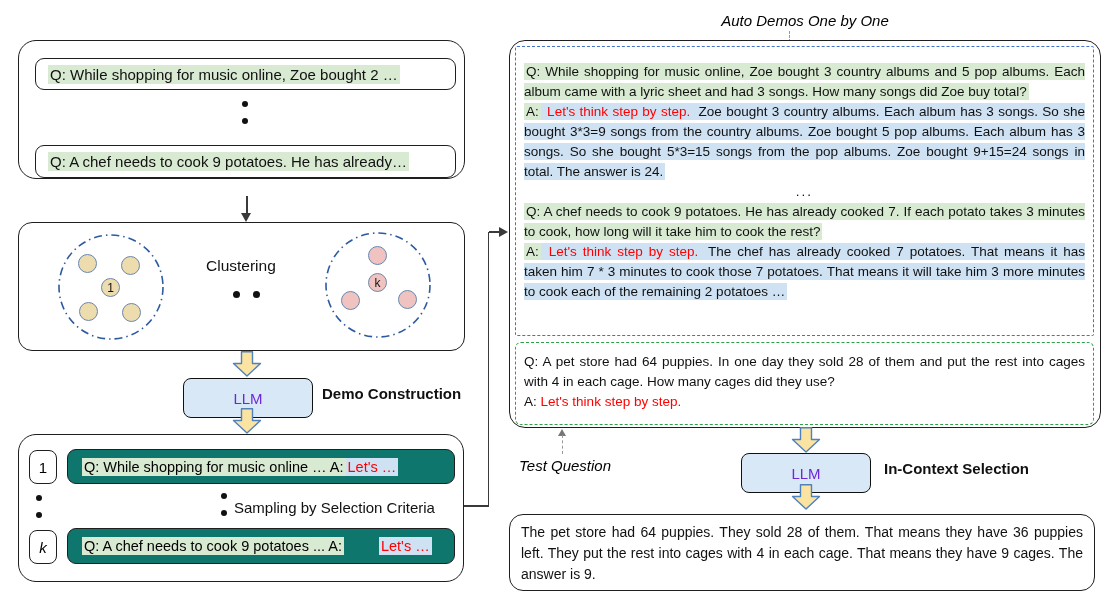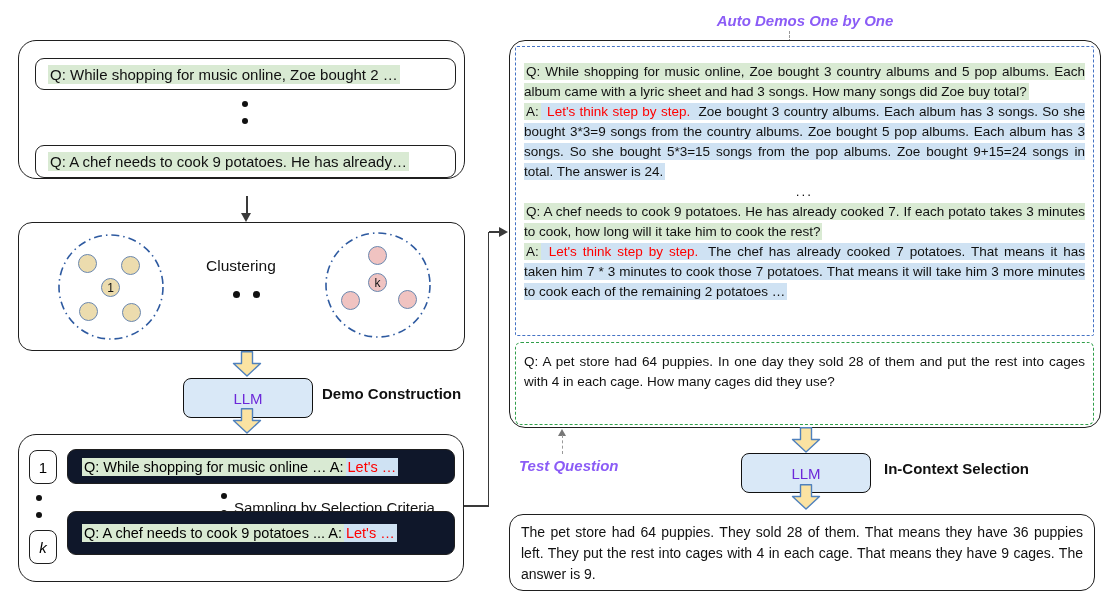--- a/index.html
+++ b/index.html
@@ -29,25 +29,25 @@
   .dash-gray-v { position:absolute; width:0; border-left:1.4px dashed #999; }
   .mini-circle { position:absolute; width:19px; height:19px; border-radius:50%;
                  border:1.3px solid #6b87ad; display:flex; align-items:center; justify-content:center;
                  font-size:12px; color:#111; }
   .c-tan { background:#ecdcae; }
   .c-pink { background:#f0c3c1; }
   .llm-box { position:absolute; width:130px; height:40px; background:#d9e8f7;
              border:1.5px solid #111; border-radius:8px; display:flex; align-items:center;
              justify-content:center; font-size:15px; color:#6d28d9; }
   .stage-label { position:absolute; font-size:15px; font-weight:bold; color:#111; }
-  .blue-label { position:absolute; font-size:15px; font-weight:bold; font-style:italic; color:#8b5cf6; }
+  .blue-label { position:absolute; font-size:15px; font-weight:normal; font-style:italic; color:#000000; }
   .num-box { position:absolute; width:28px; height:34px; border:1.4px solid #1f1f1f; border-radius:8px;
              display:flex; align-items:center; justify-content:center; font-size:15px; background:#fff; }
   .demo-row { position:absolute; height:35px; border:1.4px solid #1f1f1f; border-radius:9px;
-              display:flex; align-items:center; padding-left:14px; font-size:14.5px; background:#0f172a; }
+              display:flex; align-items:center; padding-left:14px; font-size:14.5px; background:#0f766e; }
   .rt-text { font-size:13.5px; line-height:20px; color:#111; text-align:justify; }
   .rt-text p { margin:0; }
   .rt-ellipsis { text-align:center; letter-spacing:2px; }
   .dashed-box-blue { position:absolute; border:1.5px dashed #4472c4; border-radius:2px; }
   .dashed-box-green { position:absolute; border:1.5px dashed #2f9e49; border-radius:6px; }
   .plain-label { font-size:15.5px; color:#111; position:absolute; }
 </style>
 </head>
 <body>
 
@@ -127,21 +127,21 @@
     </div>
     <div class="vdots" style="left:202px; top:58px;">
       <span class="dot"></span>
         <span class="dot"></span>
     </div>
     <div class="abs" style="left:215px; top:64px; font-size:15px; color:#111;">Sampling by Selection Criteria</div>
 
     <div class="num-box" style="left:10px; top:95px; font-style:italic;">
       <span>k</span>
     </div>
-    <div class="demo-row" style="left:48px; top:76px; width:388px; height:44px;">
+    <div class="demo-row" style="left:48px; top:93px; width:388px; height:36px;gap:35px;">
       <span class="hl-g">Q: A chef needs to cook 9 potatoes ... A:</span>
         <span class="hl-b red"> Let's …</span>
     </div>
   </div>
 
   <div class="thin-line-h" style="left:464px; top:505px; width:25px;"></div>
   <div class="thin-line-v" style="left:487.5px; top:231.5px; height:275px;"></div>
   <div class="thin-line-h" style="left:489px; top:231px; width:11px;"></div>
   <div class="tri-right" style="left:499px; top:226.5px;"></div>
 
@@ -154,20 +154,21 @@
   <div class="dashed-box-blue rt-text" style="left:515px; top:46px; width:579px; height:290px; padding:15px 8px 0 8px;">
     <p><span class="hl-g">Q: While shopping for music online, Zoe bought 3 country albums and 5 pop albums. Each album came with a lyric sheet and had 3 songs. How many songs did Zoe buy total?</span></p>
     <p><span class="hl-g">A:</span><span class="hl-b red"> Let's think step by step.</span><span class="hl-b"> Zoe bought 3 country albums. Each album has 3 songs. So she bought 3*3=9 songs from the country albums. Zoe bought 5 pop albums. Each album has 3 songs. So she bought 5*3=15 songs from the pop albums. Zoe bought 9+15=24 songs in total. The answer is 24.</span></p>
     <p class="rt-ellipsis">...</p>
     <p><span class="hl-g">Q: A chef needs to cook 9 potatoes. He has already cooked 7. If each potato takes 3 minutes to cook, how long will it take him to cook the rest?</span></p>
     <p><span class="hl-g">A:</span><span class="hl-b red"> Let's think step by step.</span><span class="hl-b"> The chef has already cooked 7 potatoes. That means it has taken him 7 * 3 minutes to cook those 7 potatoes. That means it will take him 3 more minutes to cook each of the remaining 2 potatoes …</span></p>
   </div>
 
   <div class="dashed-box-green rt-text" style="left:515px; top:342px; width:579px; height:83px; padding:9px 8px 0 8px;">
     <p>Q: A pet store had 64 puppies. In one day they sold 28 of them and put the rest into cages with 4 in each cage. How many cages did they use?</p>
+    <p><span>A:</span><span class="red"> Let's think step by step.</span></p>
   </div>
 
   <div class="blue-label" style="left:519px; top:457px;">Test Question</div>
   <div class="tri-up-gray" style="left:558px; top:429px;"></div>
   <div class="dash-gray-v" style="left:562px; top:435px; height:19px;"></div>
 
   <svg class="abs" style="left:791px; top:427px;" width="30" height="26" viewBox="0 0 30 26">
     <polygon points="9.5,0.8 20.5,0.8 20.5,12.5 28.5,12.5 15,25 1.5,12.5 9.5,12.5" fill="#fbe3a2" stroke="#4f81bd" stroke-width="1.4" stroke-linejoin="round"></polygon>
   </svg>
 

